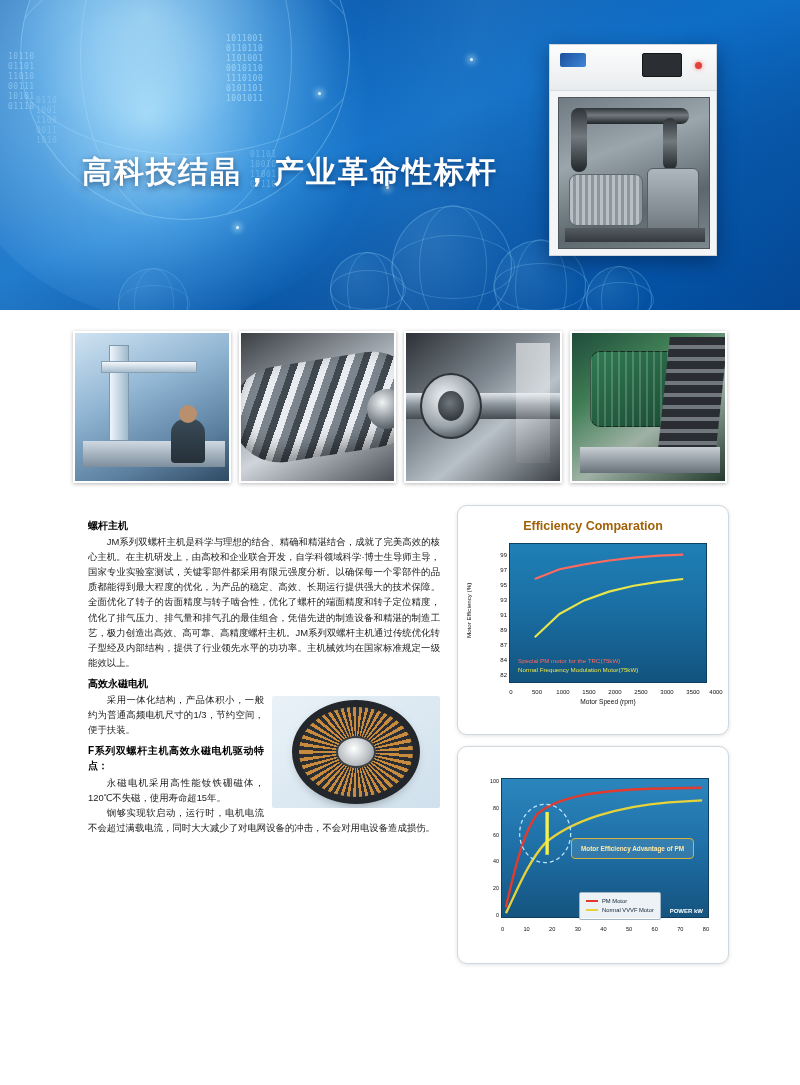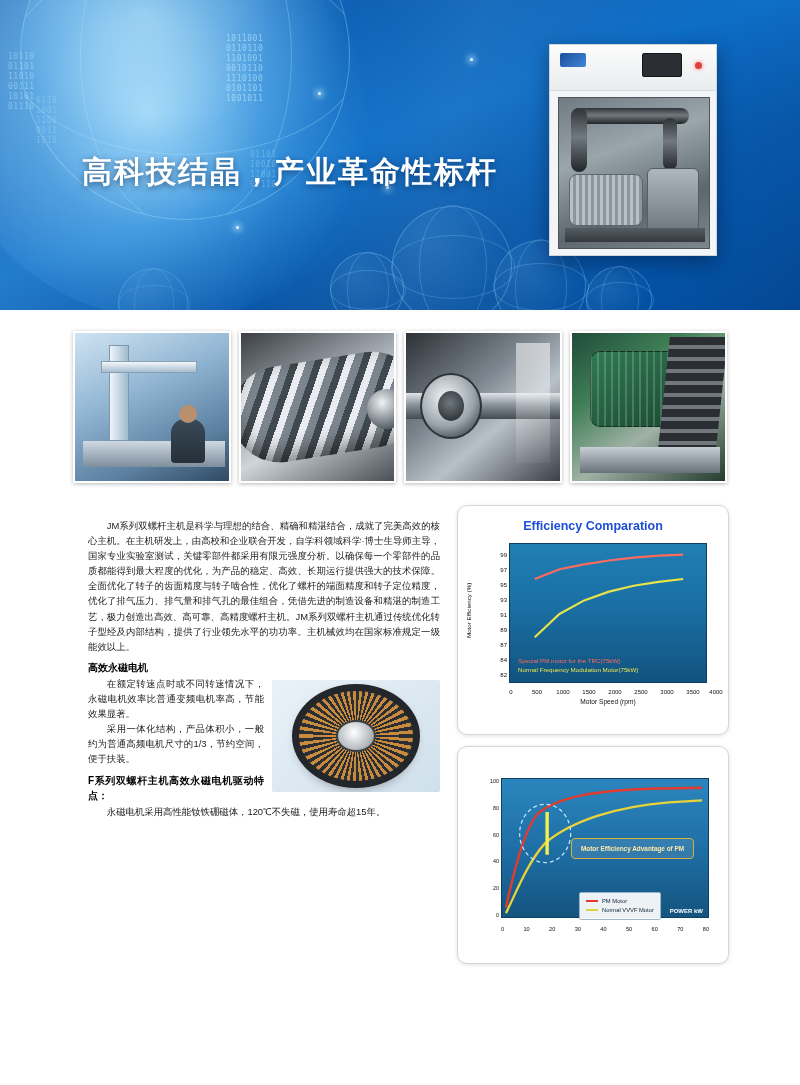--- a/index.html
+++ b/index.html
@@ -313,21 +313,21 @@
   }
   .chart-top { left: 457px; top: 505px; width: 272px; height: 230px; }
   .chart-bottom { left: 457px; top: 746px; width: 272px; height: 218px; }
   .chart-inner { position: absolute; inset: 9px; }
 
   .chart-title-1 {
     position: absolute; left: 0; right: 0; top: 4px;
     text-align: center;
     font-size: 12.5px;
     font-weight: bold;
-    color: #1d4ed8;
+    color: #a16207;
   }
   .c1-plot {
     position: absolute; left: 42px; top: 28px; right: 12px; bottom: 42px;
     background: linear-gradient(180deg,#1f7fb5 0%, #1a6fa4 45%, #12537f 100%);
     border: 1px solid #0d3f63;
   }
   .c1-ylab {
     position: absolute; left: -2px; top: 30px; height: 130px; width: 12px;
     writing-mode: vertical-rl; transform: rotate(180deg);
     font-size: 6.2px; color: #111; text-align: center;
@@ -487,39 +487,40 @@
     </div>
     <div class="photo ph4">
       <div class="ph-shape mot-green"></div>
       <div class="ph-shape mot-fins"></div>
       <div class="ph-shape mot-chain"></div>
       <div class="ph-shape mot-plate"></div>
     </div>
   </div>
 
   <div class="text-col">
+    <h3>螺杆主机</h3>
     <p>JM系列双螺杆主机是科学与理想的结合、精确和精湛结合，成就了完美高效的核心主机。在主机研发上，由高校和企业联合开发，自学科领域科学·博士生导师主导，国家专业实验室测试，关键零部件都采用有限元强度分析。以确保每一个零部件的品质都能得到最大程度的优化，为产品的稳定、高效、长期运行提供强大的技术保障。全面优化了转子的齿面精度与转子啮合性，优化了螺杆的端面精度和转子定位精度，优化了排气压力、排气量和排气孔的最佳组合，凭借先进的制造设备和精湛的制造工艺，极力创造出高效、高可靠、高精度螺杆主机。JM系列双螺杆主机通过传统优化转子型经及内部结构，提供了行业领先水平的功功率。主机械效均在国家标准规定一级能效以上。</p>
 
     <div class="sec-gap"></div>
 
     <h3>高效永磁电机</h3>
 
     <div class="motor-img">
       <div class="motor-core"></div>
       <div class="motor-shell"></div>
       <div class="motor-bore"></div>
     </div>
 
-    <p>在额定转速点时或不同转速情况下，永磁电机效率比普通变频电机率高，节能效果显著。</p>
     <p>采用一体化结构，产品体积小，一般约为普通高频电机尺寸的1/3，节约空间，便于扶装。</p>
 
     <div class="sec-gap"></div>
 
     <h3>F系列双螺杆主机高效永磁电机驱动特点：</h3>
     <p>永磁电机采用高性能钕铁硼磁体，120℃不失磁，使用寿命超15年。</p>
+    <p>锎够实现软启动，运行时，电机电流不会超过满载电流，同时大大减少了对电网设备的冲击，不会对用电设备造成损伤。</p>
   </div>
 
   <div class="chart-card chart-top">
     <div class="chart-inner">
       <div class="chart-title-1">Efficiency Comparation</div>
 
       <div class="c1-ylab">Motor Efficiency (%)</div>
 
       <div class="tick-y" style="top:37px;">99</div>
       <div class="tick-y" style="top:52px;">97</div>

